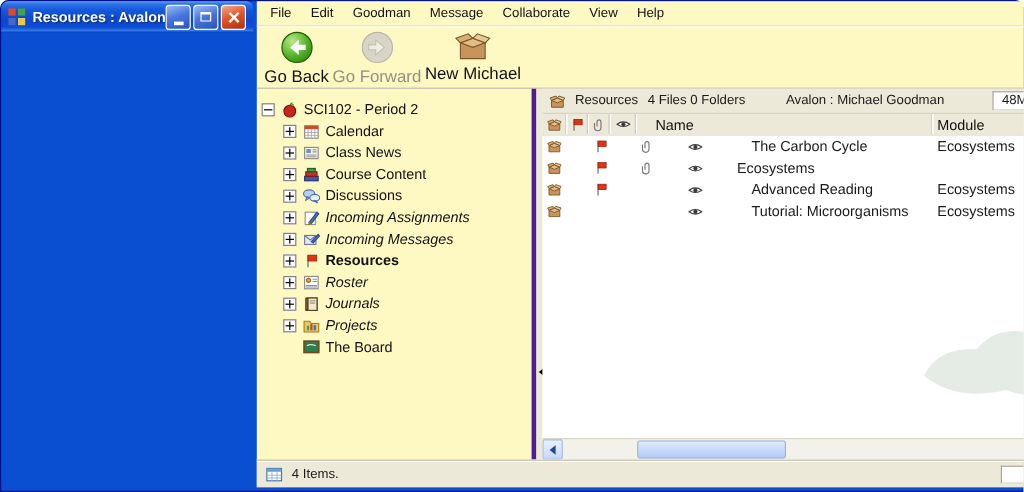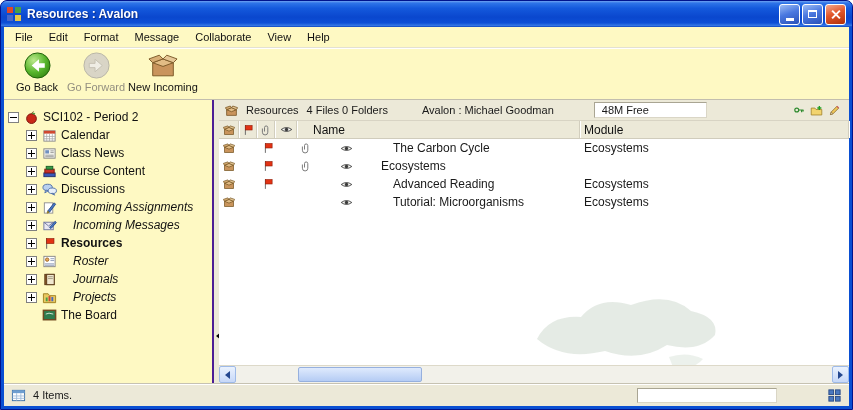--- a/index.html
+++ b/index.html
@@ -1,19 +1,19 @@
 <!DOCTYPE html>
 <html><head>
 <meta charset="utf-8">
 <style>
   html,body{margin:0;padding:0;}
   body{width:853px;height:410px;position:relative;overflow:hidden;background:#fff;
        font-family:"Liberation Sans",sans-serif;-webkit-font-smoothing:antialiased;}
   .window{position:absolute;inset:0;background:#0A4FD2;border:1px solid #00138C;
-          border-radius:7px 7px 0 0;display:flex;flex-direction:column;box-sizing:border-box;}
+          border-radius:7px 7px 0 0;display:flex;flex-direction:row;box-sizing:border-box;}
 
   
   .titlebar{height:26px;flex:0 0 auto;border-radius:6px 6px 0 0;display:flex;align-items:center;padding:0 5px;
     background:linear-gradient(180deg,#6FA3F2 0%,#2E74E8 8%,#1459DC 28%,#0A47CE 62%,#0D4FD6 84%,#3476E4 94%,#0B44BF 100%);}
   .ttext{color:#fff;font-weight:bold;font-size:12px;margin-left:5px;flex:1;
          text-shadow:1px 1px 1px #0A2A80;white-space:nowrap;}
   .wbtns{display:flex;gap:2px;margin-right:1px;}
   .wbtn{width:21px;height:21px;border-radius:3px;border:1px solid #fff;box-sizing:border-box;
         display:flex;align-items:center;justify-content:center;}
   .wbtn.blue{background:linear-gradient(160deg,#9CBCF4 0%,#4A78E0 45%,#2A52B8 100%);}
@@ -28,36 +28,36 @@
   
   .content{flex:1;margin:0 3px 3px;background:#fef9c3;display:flex;flex-direction:column;min-height:0;}
 
   .menubar{height:20px;flex:0 0 auto;display:flex;align-items:center;padding:0 3px;font-size:11px;color:#111;
            border-bottom:1px solid #E4E1D0;}
   .mitem{padding:3px 8px;}
 
   .toolbar{height:48px;flex:0 0 auto;display:flex;align-items:flex-start;padding:3px 0 0 6px;gap:3px;
            border-bottom:1px solid #C2BEAE;box-shadow:inset 0 1px 0 #fff;}
   .tbtn{display:flex;flex-direction:column;align-items:center;justify-content:flex-start;min-width:54px;height:43px;
-        font-size:11px;color:#111;gap:1px;}
+        font-size:14px;color:#111;gap:1px;}
   .tbtn.disabled{color:#938F80;}
   .tbico{height:29px;display:flex;align-items:center;}
 
   
   .main{flex:1;display:flex;min-height:0;}
-  .tree{width:210px;flex:0 0 auto;padding:8px 0 0 4px;box-sizing:border-box;border-right:2px solid #4c1d95;
+  .tree{width:233px;flex:0 0 auto;padding:8px 0 0 4px;box-sizing:border-box;border-right:4px solid #4c1d95;
         overflow:hidden;font-size:12px;color:#111;}
   .trow{height:18px;display:flex;align-items:center;gap:4px;white-space:nowrap;}
   .trow.child{padding-left:18px;}
   .exp{width:9px;height:9px;border:1px solid #808080;background:#fff;position:relative;flex:0 0 auto;box-sizing:content-box;}
   .exp::before{content:"";position:absolute;left:1px;right:1px;top:4px;height:1px;background:#000;}
   .exp.closed::after{content:"";position:absolute;top:1px;bottom:1px;left:4px;width:1px;background:#000;}
   .exp-spacer{width:11px;flex:0 0 auto;}
   .tico{width:16px;display:flex;justify-content:center;flex:0 0 auto;}
-  .it .tlabel{font-style:italic;margin-left:12px;}
+  .it .tlabel{font-style:italic;}
   .bd .tlabel{font-weight:bold;}
 
   .splitter{width:5px;flex:0 0 auto;background:#ECE9D8;position:relative;}
   .split-arrow{position:absolute;left:-2px;top:232px;width:0;height:0;
                border:4px solid transparent;border-right:5px solid #000;}
 
   .rpanel{flex:1;display:flex;flex-direction:column;min-width:0;background:#fff;}
   .infobar{height:20px;flex:0 0 auto;background:#ECE9D8;display:flex;align-items:center;
            font-size:11px;color:#1a1a1a;padding:0 6px;border-bottom:1px solid #D8D4C4;white-space:nowrap;}
   .infobar .lbl{margin-left:8px;}
@@ -121,21 +121,21 @@
           <span class="glyph-close"></span>
         </span>
     </span>
   </div>
 
   <div class="content">
 
     <div class="menubar">
       <span class="mitem">File</span>
       <span class="mitem">Edit</span>
-      <span class="mitem">Format</span>
+      <span class="mitem">Goodman</span>
       <span class="mitem">Message</span>
       <span class="mitem">Collaborate</span>
       <span class="mitem">View</span>
       <span class="mitem">Help</span>
     </div>
 
     <div class="toolbar">
       <div class="tbtn">
         <span class="tbico">
           <svg width="29" height="29" viewBox="0 0 30 30">
@@ -163,21 +163,21 @@
       </div>
       <div class="tbtn">
         <span class="tbico">
           <svg width="30" height="27" viewBox="0 0 32 28">
             <polygon points="5,11 27,11 27,25 5,25" fill="#C9945C" stroke="#7A5826"></polygon>
             <polygon points="5,11 16,7 27,11 16,15" fill="#E2BC85" stroke="#7A5826"></polygon>
             <polygon points="5,11 1,7 12,3 16,7" fill="#D8AE74" stroke="#7A5826"></polygon>
             <polygon points="27,11 31,7 20,3 16,7" fill="#E6C896" stroke="#7A5826"></polygon>
           </svg>
         </span>
-        <span>New Incoming</span>
+        <span>New Michael</span>
       </div>
     </div>
 
     <div class="main">
 
       <div class="tree">
         <div class="trow">
           <span class="exp"></span>
           <span class="tico">
             <svg width="15" height="15" viewBox="0 0 16 16">

